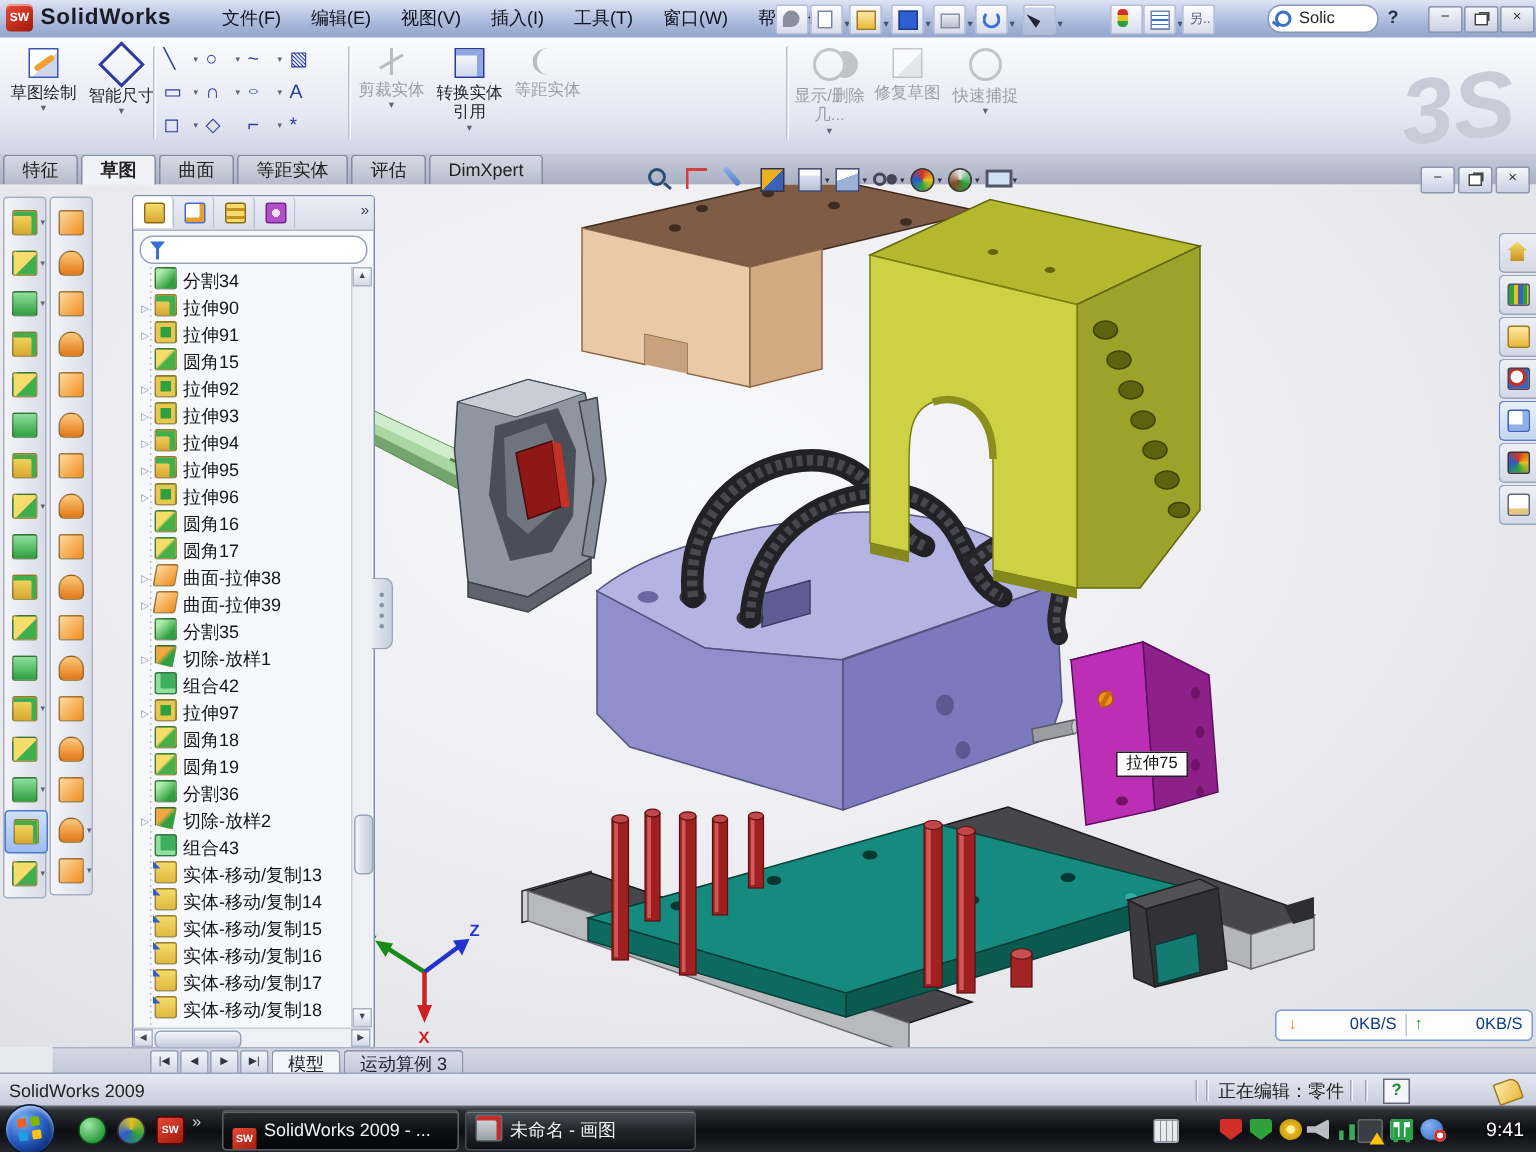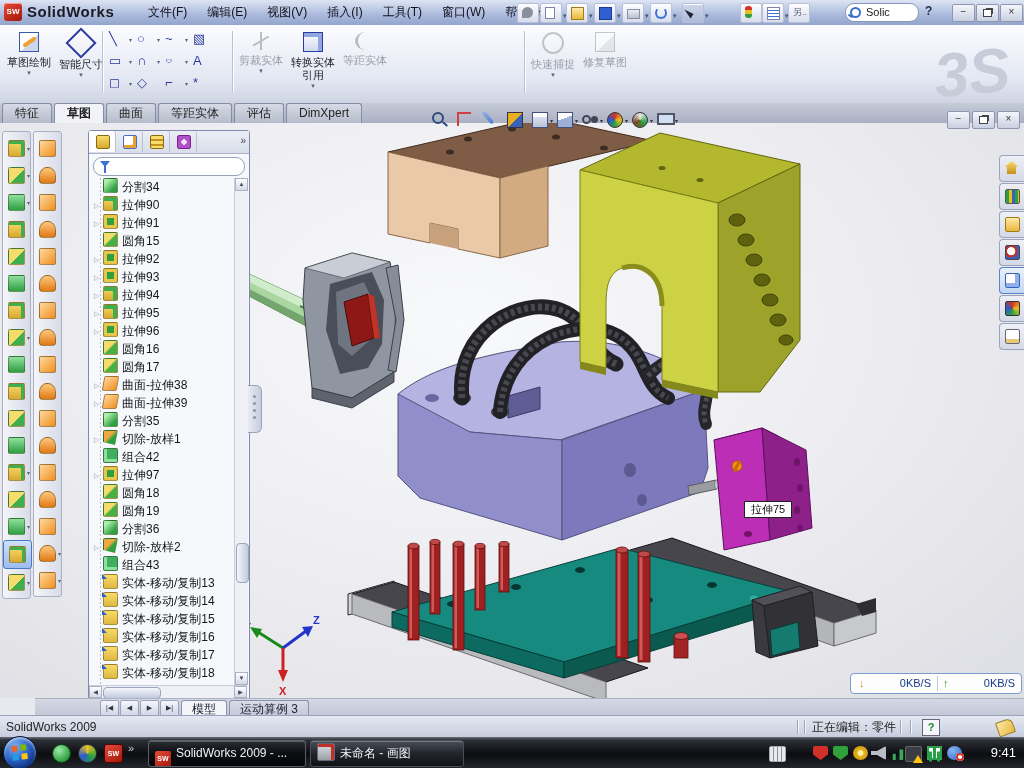--- a/index.html
+++ b/index.html
@@ -354,22 +354,23 @@
         </div>
       </div>
     <div class="gsep" style="left:232px"></div>
     <div class="cmgroup clearfix" id="cm-b2" style="left:236px">
         <div class="cmbtn disabled"><span class="cmicon ic-trim"></span><span class="cmlabel">剪裁实体</span><span class="cmarrow">▾</span></div>
         <div class="cmbtn"><span class="cmicon ic-convert"></span><span class="cmlabel">转换实体引用</span><span class="cmarrow">▾</span></div>
         <div class="cmbtn disabled"><span class="cmicon ic-offset"></span><span class="cmlabel">等距实体</span></div>
       </div>
     <div class="gsep" style="left:524px"></div>
     <div class="cmgroup clearfix" id="cm-b3" style="left:528px">
+        <div class="cmbtn disabled"><span class="cmicon ic-glasses"></span><span class="cmlabel">显示/删除几...</span><span class="cmarrow">▾</span></div>
+        <div class="cmbtn disabled"><span class="cmicon ic-repair"></span><span class="cmlabel">修复草图</span></div>
         <div class="cmbtn disabled"><span class="cmicon ic-snap"></span><span class="cmlabel">快速捕捉</span><span class="cmarrow">▾</span></div>
-        <div class="cmbtn disabled"><span class="cmicon ic-repair"></span><span class="cmlabel">修复草图</span></div>
       </div>
   </div>
 
   <div id="tabrow" class="clearfix">
       <div class="rtab">特征</div>
       <div class="rtab active">草图</div>
       <div class="rtab">曲面</div>
       <div class="rtab">等距实体</div>
       <div class="rtab">评估</div>
       <div class="rtab">DimXpert</div>

